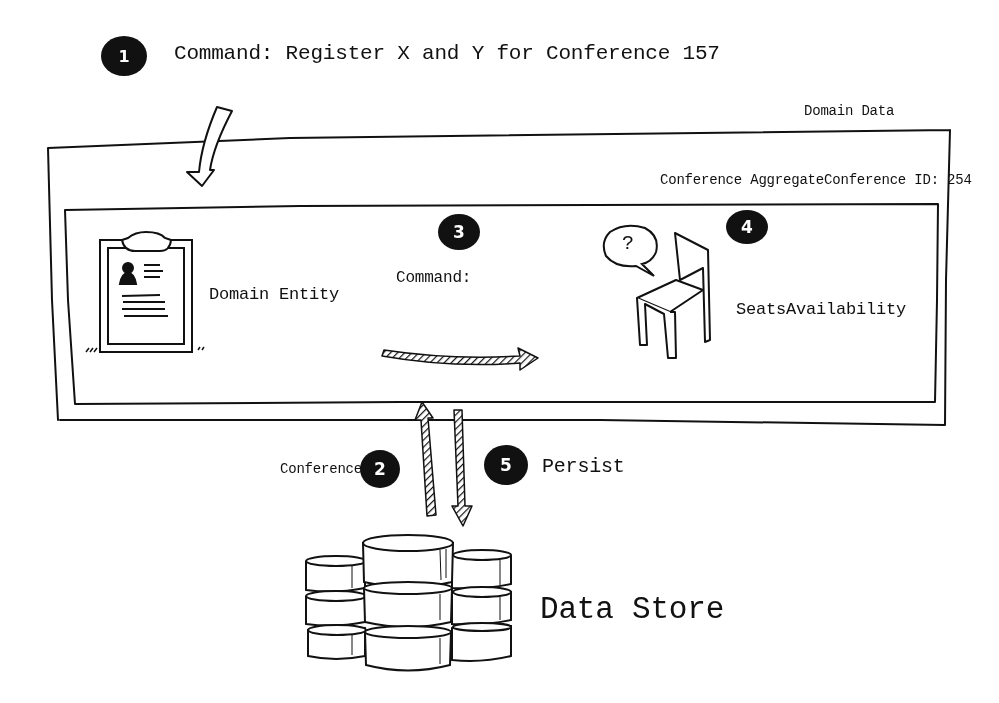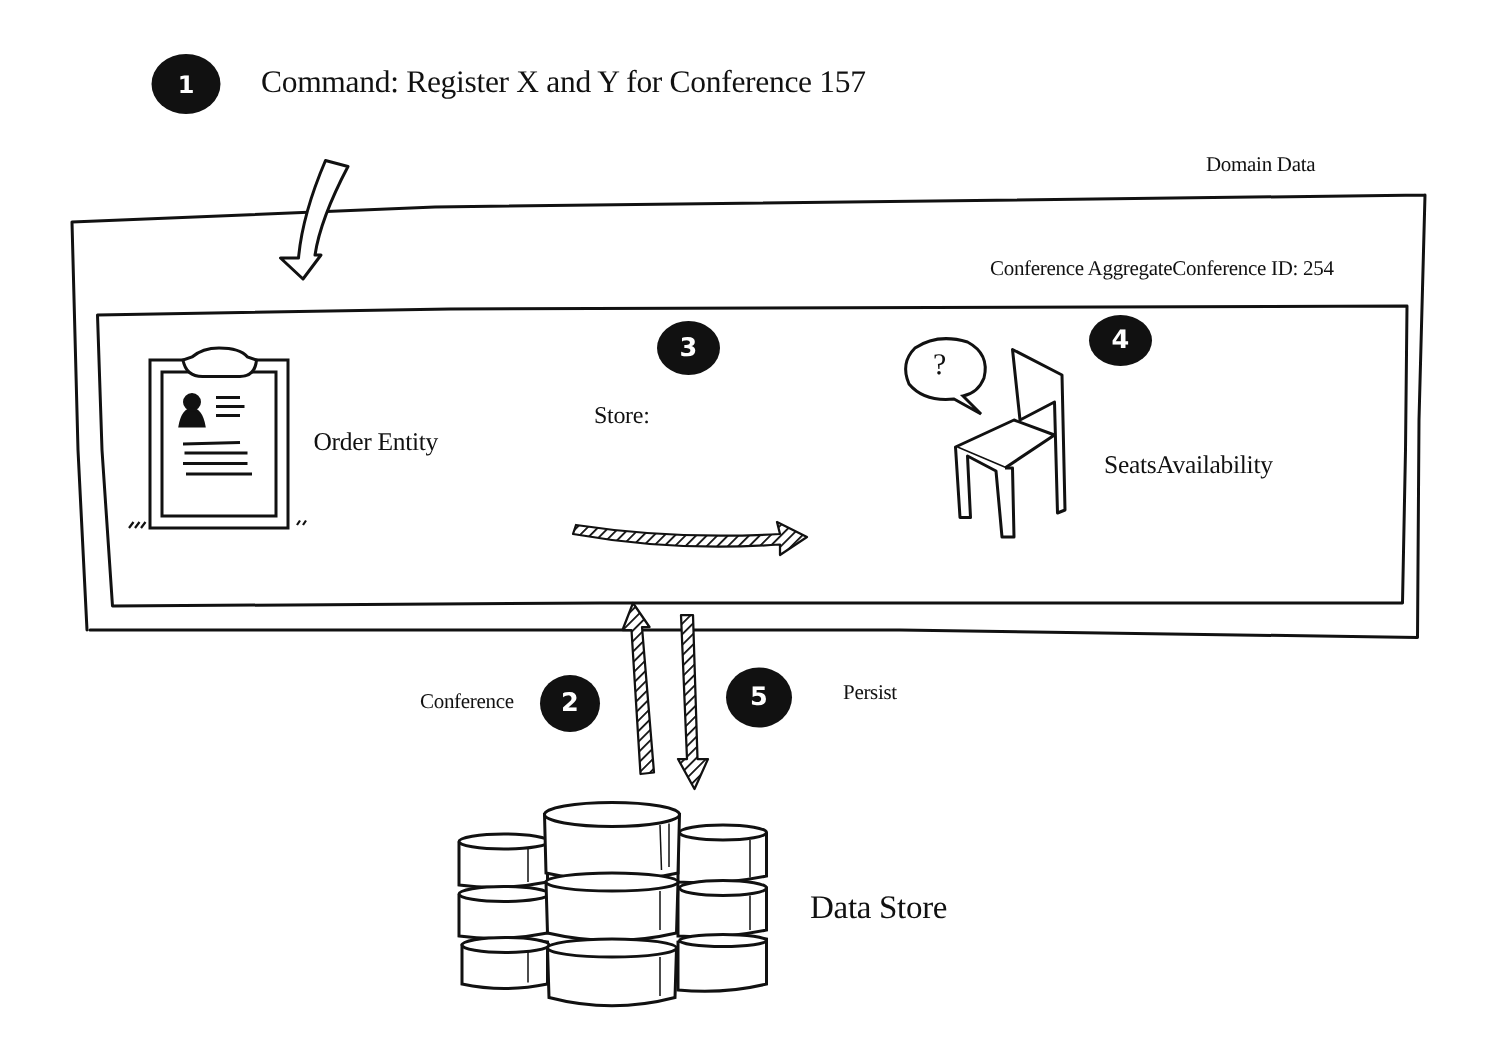--- a/index.html
+++ b/index.html
@@ -1,19 +1,19 @@
 <!DOCTYPE html>
 <html><head>
 <meta charset="utf-8">
 <style>
   html, body { margin: 0; padding: 0; background: #ffffff; }
   body { width: 999px; height: 703px; position: relative; overflow: hidden;
          font-family: "DejaVu Sans", sans-serif; color: #111; }
   svg.canvas { position: absolute; left: 0; top: 0; }
-  .lbl { position: absolute; white-space: nowrap; font-family: Liberation Serif, serif; color: #111; letter-spacing: -0.2px; }
+  .lbl { position: absolute; white-space: nowrap; font-family: Liberation Mono, monospace; color: #111; letter-spacing: -0.2px; }
   .badge { position: absolute; border-radius: 50%; background: #111; color: #fff;
            display: flex; align-items: center; justify-content: center;
            font-family: "DejaVu Sans", sans-serif; font-weight: bold; }
 </style>
 </head>
 <body>
 
 <svg class="canvas" width="999" height="703" viewBox="0 0 999 703">
   <defs>
     <pattern id="hatch" patternUnits="userSpaceOnUse" width="5" height="5" patternTransform="rotate(45)">
@@ -118,27 +118,27 @@
 
 <div class="badge" style="left:101px;top:36px;width:46px;height:40px;font-size:16px;">1</div>
 <div class="badge" style="left:360px;top:450px;width:40px;height:38px;font-size:17px;">2</div>
 <div class="badge" style="left:438px;top:214px;width:42px;height:36px;font-size:17px;">3</div>
 <div class="badge" style="left:726px;top:210px;width:42px;height:34px;font-size:17px;">4</div>
 <div class="badge" style="left:484px;top:445px;width:44px;height:40px;font-size:17px;">5</div>
 
 <div class="lbl" style="left:174px;top:42px;font-size:21px;">Command: Register X and Y for Conference 157</div>
 <div class="lbl" style="left:804px;top:103px;font-size:14px;">Domain Data</div>
 <div class="lbl" style="left:660px;top:172px;font-size:14px;">Conference AggregateConference ID: 254</div>
-<div class="lbl" style="left:209px;top:285px;font-size:17px;">Order Entity</div>
+<div class="lbl" style="left:209px;top:285px;font-size:17px;">Domain Entity</div>
 
 <div class="lbl" style="left:396px;top:266px;font-size:16px;line-height:24px;">
-  <div>Store:</div>
+  <div>Command:</div>
 </div>
 
 <div class="lbl" style="left:622px;top:232px;font-size:20px;">?</div>
 
 <div class="lbl" style="left:736px;top:296px;font-size:17px;line-height:27px;">
   <div>SeatsAvailability</div>
 </div>
 
 <div class="lbl" style="left:280px;top:461px;font-size:14px;">Conference</div>
-<div class="lbl" style="left:562px;top:455px;font-size:14px;">Persist</div>
-<div class="lbl" style="left:540px;top:592px;font-size:22px;">Data Store</div>
+<div class="lbl" style="left:542px;top:455px;font-size:20px;">Persist</div>
+<div class="lbl" style="left:540px;top:592px;font-size:31px;">Data Store</div>
 
 </body></html>

